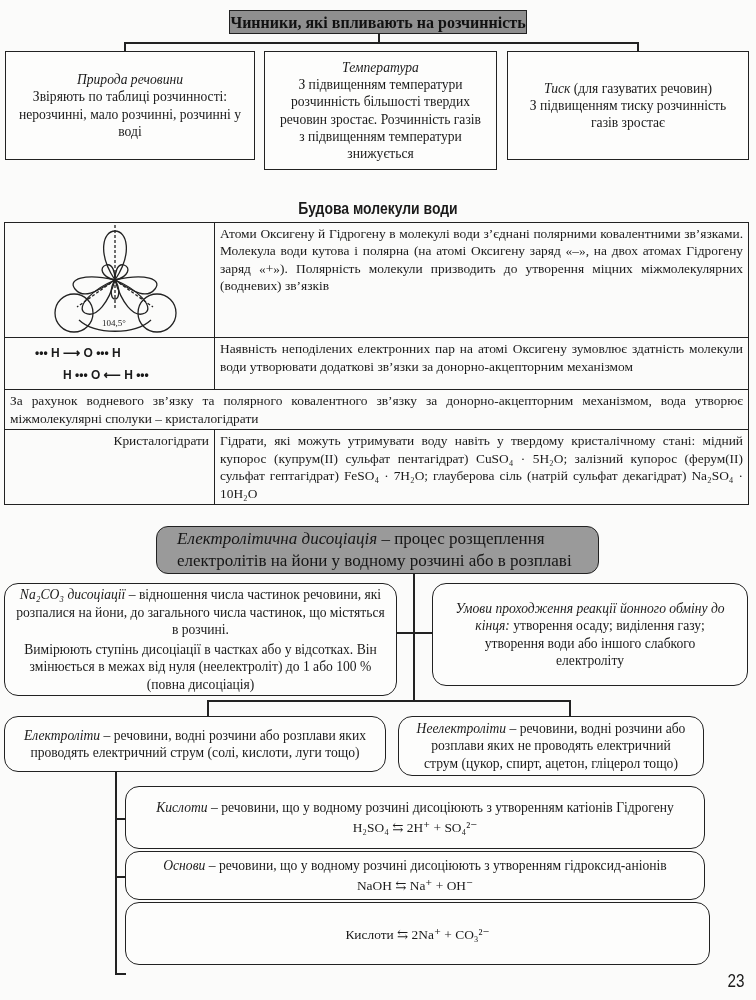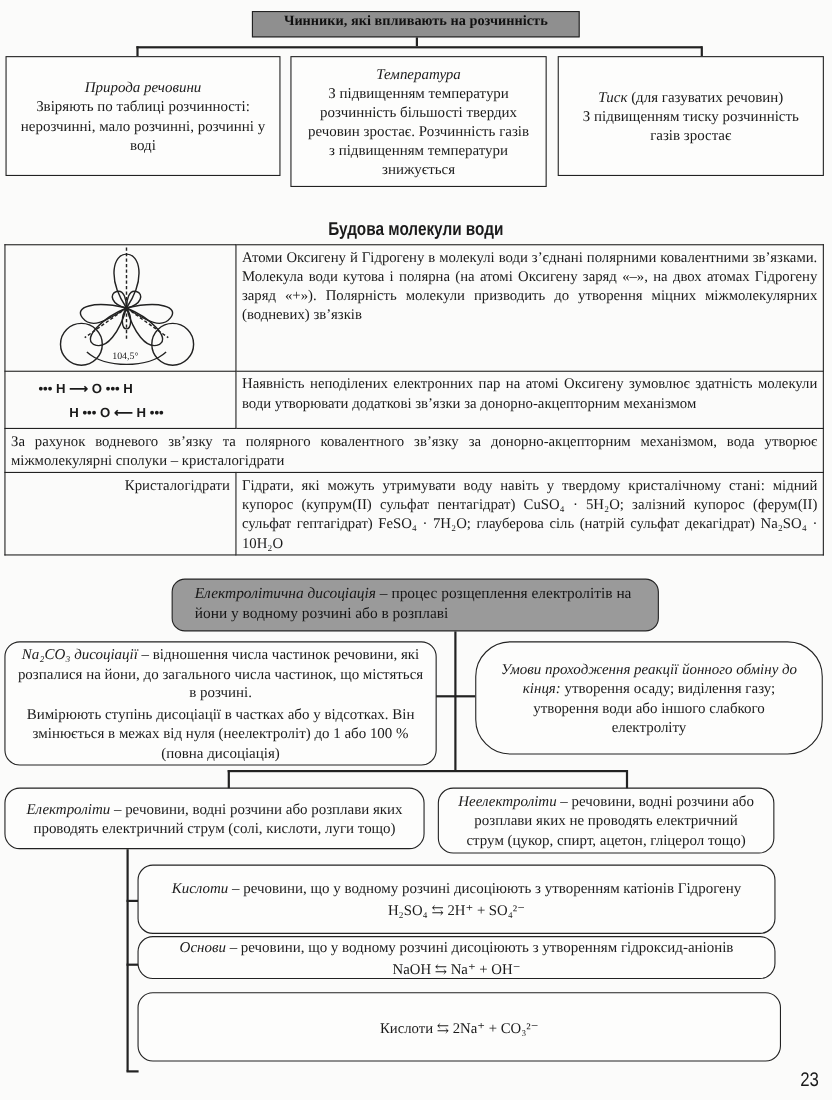--- a/index.html
+++ b/index.html
@@ -2,25 +2,25 @@
 <html><head>
 <meta charset="utf-8">
 <style>
   * { box-sizing: border-box; margin: 0; padding: 0; }
   html, body { width: 756px; height: 1000px; background: #fbfbfa; overflow: hidden; }
   body { position: relative; font-family: "Liberation Serif", "DejaVu Serif", serif; color: #1a1a1a; font-size: 13.6px; line-height: 1.27; }
   .line { position: absolute; background: #222; }
   .box { position: absolute; border: 1.6px solid #222; background: #fdfdfc; display: flex; flex-direction: column; align-items: center; justify-content: center; text-align: center; }
   .rbox { position: absolute; border: 1.6px solid #222; border-radius: 14px; background: #fdfdfc; display: flex; flex-direction: column; align-items: center; justify-content: center; text-align: center; padding: 2px 8px; }
   .it { font-style: italic; }
-  .title-box { position: absolute; left: 229px; top: 10px; width: 298px; height: 24px; background: #8f8f8f; border: 1.6px solid #222; display: flex; align-items: flex-start; justify-content: center; font-weight: bold; font-size: 13px; color: #111; }
+  .title-box { position: absolute; left: 229px; top: 10px; width: 298px; height: 24px; background: #8f8f8f; border: 1.6px solid #222; display: flex; align-items: flex-end; justify-content: center; font-weight: bold; font-size: 16px; color: #111; }
   .section-title { position: absolute; left: 0; width: 756px; top: 198px; text-align: center; font-weight: bold; font-size: 17px; font-family: "Liberation Sans", "DejaVu Sans", sans-serif; transform: scaleX(0.82); }
   table.mol { position: absolute; left: 4px; top: 222px; width: 745px; border-collapse: collapse; }
   table.mol td { border: 1.4px solid #222; vertical-align: top; padding: 2px 5px; text-align: justify; font-size: 13.4px; line-height: 1.3; }
-  .gray-head { position: absolute; left: 156px; top: 526px; width: 443px; height: 48px; border: 1.6px solid #222; border-radius: 12px; background: #9a9a9a; display: flex; flex-direction: column; align-items: flex-start; justify-content: center; font-size: 14px; color: #151515; }
+  .gray-head { position: absolute; left: 156px; top: 526px; width: 443px; height: 48px; border: 1.6px solid #222; border-radius: 12px; background: #9a9a9a; display: flex; flex-direction: column; align-items: flex-start; justify-content: center; font-size: 17px; color: #151515; }
   .eq { font-size: 13.4px; margin-top: 2px; }
   .page-num { position: absolute; right: 10px; top: 970px; font-size: 18px; font-family: "Liberation Sans", sans-serif; transform: scaleX(0.85); }
 </style>
 </head>
 <body>
 
 <div class="title-box">
     <span>Чинники, які впливають на розчинність</span>
   </div>
 <div class="line" style="left:378px;top:34px;width:1.6px;height:8px;"></div>
@@ -89,21 +89,21 @@
 <div class="gray-head">
   <div style="padding:0 20px;"><span class="it">Електролітична дисоціація</span><span> – процес розщеплення електролітів на йони у водному розчині або в розплаві</span></div>
 </div>
 <div class="line" style="left:413px;top:574px;width:1.6px;height:126px;"></div>
 <div class="line" style="left:396px;top:632px;width:36px;height:1.6px;"></div>
 
 <div class="rbox" style="left:4px;top:583px;width:393px;height:113px;">
   <div><span class="it">Na₂CO₃ дисоціації</span><span> – відношення числа частинок речовини, які розпалися на йони, до загального числа частинок, що містяться в розчині.</span></div>
   <div style="margin-top:3px;">Вимірюють ступінь дисоціації в частках або у відсотках. Він змінюється в межах від нуля (неелектроліт) до 1 або 100 % (повна дисоціація)</div>
 </div>
-<div class="rbox" style="left:432px;top:583px;width:316px;height:103px;padding:0 22px;border-radius:32px;">
+<div class="rbox" style="left:432px;top:583px;width:316px;height:103px;padding:0 22px;">
   <div><span class="it">Умови проходження реакції йонного обміну до кінця:</span><span> утворення осаду; виділення газу; утворення води або іншого слабкого електроліту</span></div>
 </div>
 
 <div class="line" style="left:207px;top:700px;width:363px;height:1.6px;"></div>
 <div class="line" style="left:207px;top:700px;width:1.6px;height:17px;"></div>
 <div class="line" style="left:569px;top:700px;width:1.6px;height:17px;"></div>
 
 <div class="rbox" style="left:4px;top:716px;width:382px;height:56px;">
   <div><span class="it">Електроліти</span><span> – речовини, водні розчини або розплави яких проводять електричний струм (солі, кислоти, луги тощо)</span></div>
 </div>
@@ -113,21 +113,21 @@
 
 <div class="line" style="left:115px;top:772px;width:1.6px;height:202px;"></div>
 <div class="line" style="left:115px;top:818px;width:11px;height:1.6px;"></div>
 <div class="line" style="left:115px;top:876px;width:11px;height:1.6px;"></div>
 <div class="line" style="left:115px;top:973px;width:11px;height:1.6px;"></div>
 
 <div class="rbox" style="left:125px;top:786px;width:580px;height:63px;">
   <div><span class="it">Кислоти</span><span> – речовини, що у водному розчині дисоціюють з утворенням катіонів Гідрогену</span></div>
   <div class="eq">H₂SO₄ ⇆ 2H⁺ + SO₄²⁻</div>
 </div>
-<div class="rbox" style="left:125px;top:851px;width:580px;height:39px;">
+<div class="rbox" style="left:125px;top:851px;width:580px;height:49px;">
   <div><span class="it">Основи</span><span> – речовини, що у водному розчині дисоціюють з утворенням гідроксид-аніонів</span></div>
   <div class="eq">NaOH ⇆ Na⁺ + OH⁻</div>
 </div>
 <div class="rbox" style="left:125px;top:902px;width:585px;height:63px;padding:0 90px;">
   <div class="eq">Кислоти ⇆ 2Na⁺ + CO₃²⁻</div>
 </div>
 
 <div class="page-num">23</div>
 
 </body></html>

